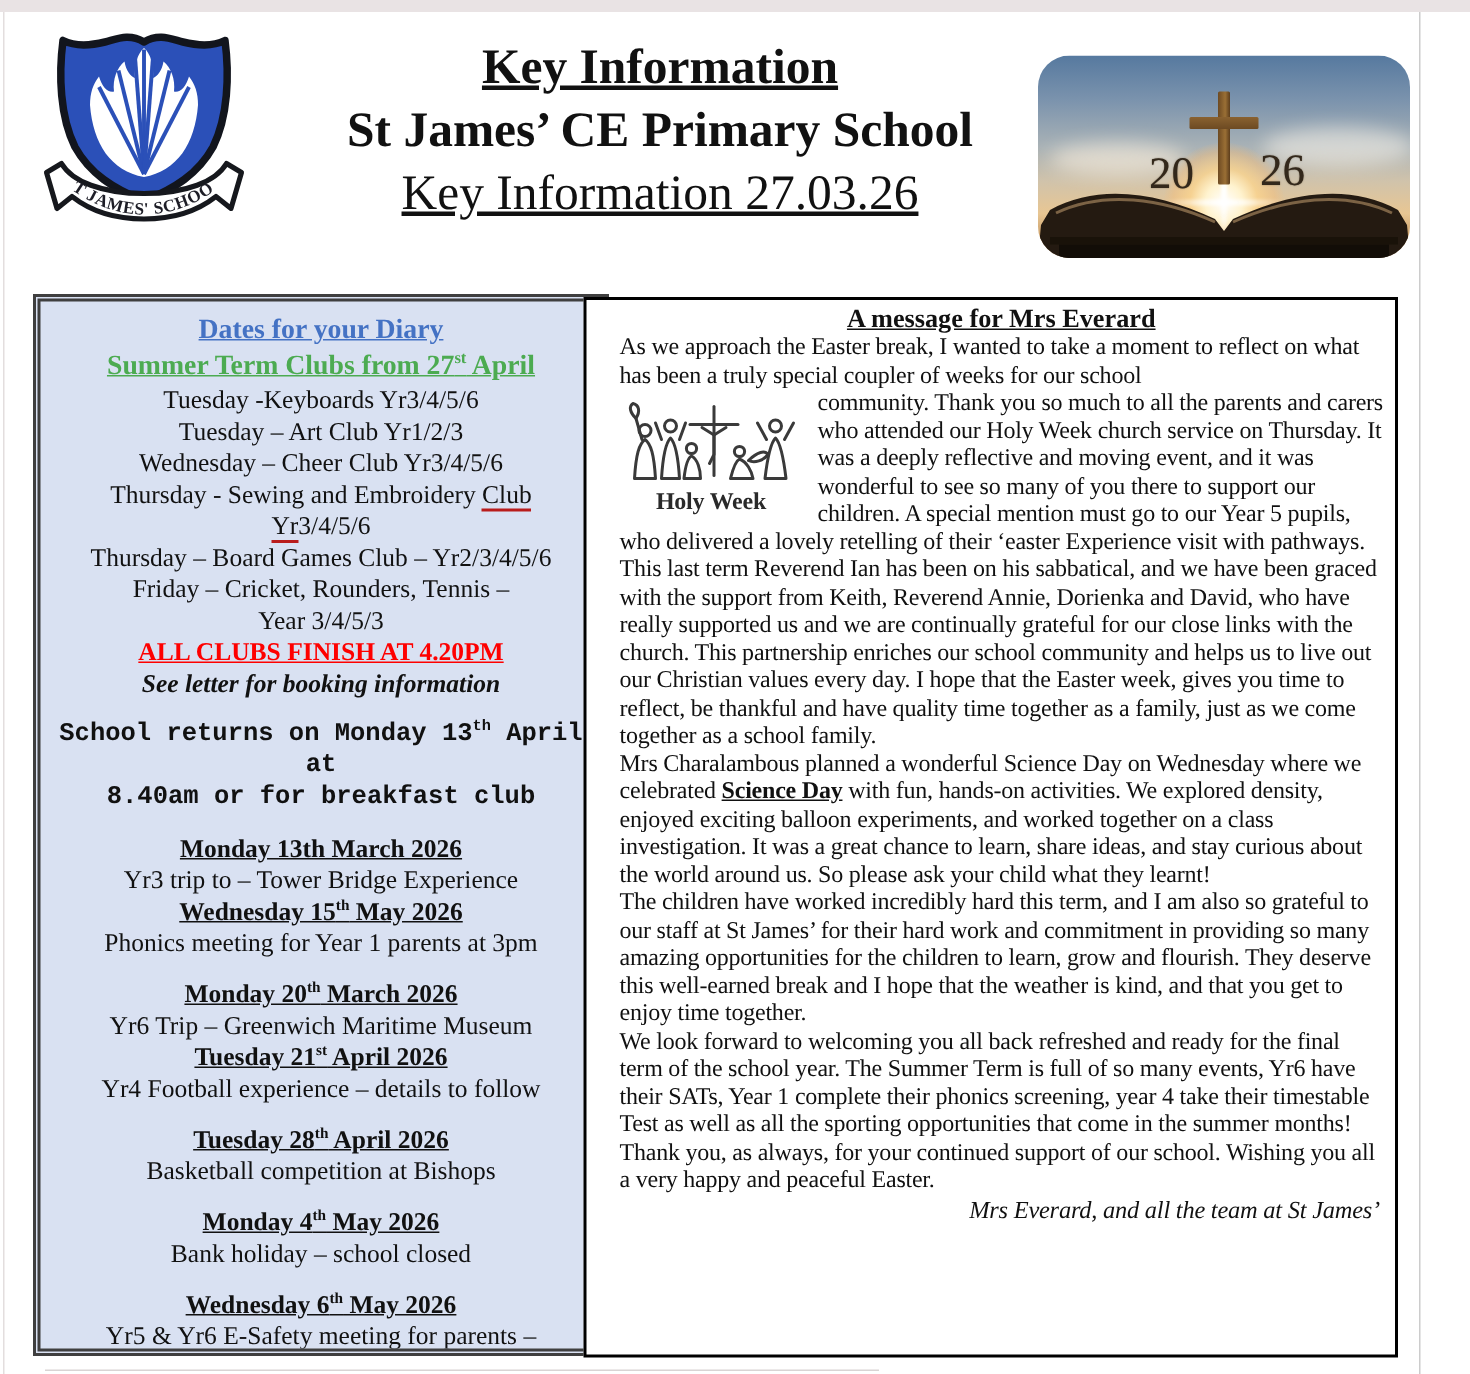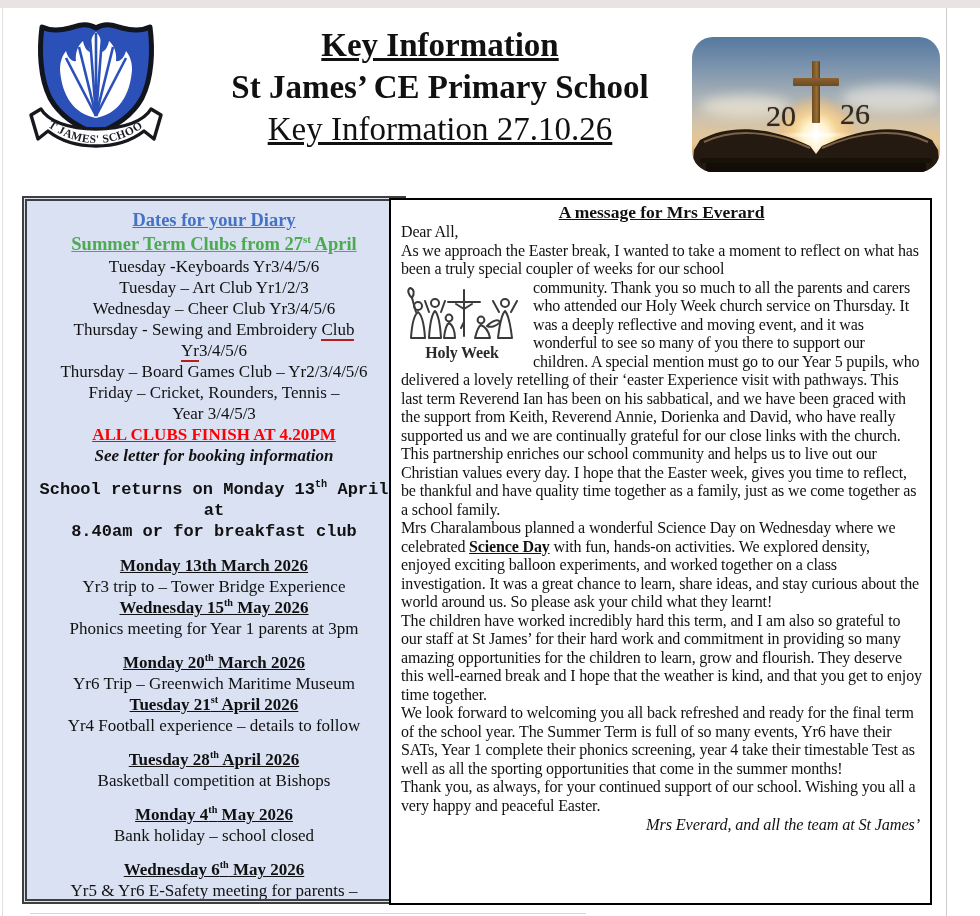--- a/index.html
+++ b/index.html
@@ -58,21 +58,21 @@
   .sb-line.bold { font-weight:bold;font-family:Liberation Mono, monospace; }
   .sb-line.date { font-weight:bold; text-decoration:underline; }
   .sb-gap { height:13px; }
   .blue-u { border-bottom:2px solid #b91c1c; padding-bottom:0px; }
   sup { font-size:0.6em; vertical-align:super; line-height:0; }
 
   
   .message {
     position:absolute; left:389px; top:198px; width:543px; height:707px;
     border:2px solid #000; box-sizing:border-box; background:#fff;
-    padding:2px 8px 0 10px; font-size:16px; line-height:18.5px; letter-spacing:-0.15px;
+    padding:2px 8px 0 22px; font-size:16px; line-height:18.5px; letter-spacing:-0.15px;
     overflow:hidden;
   }
   .msg-title { text-align:center; font-weight:bold; text-decoration:underline; font-size:17.5px; line-height:21px; margin-bottom:0px; letter-spacing:0; }
   .para { text-align:left; }
   .run-b { font-weight:bold; }
   .run-u { text-decoration:underline; }
   .hw-fig { float:left; width:122px; height:84px; margin:3px 10px 2px 0; }
   .signature { text-align:right; font-style:italic; font-size:16.3px; padding-right:2px; margin-top:1px; }
 </style>
 </head>
@@ -100,21 +100,21 @@
     <path id="bannerCurve" d="M24 110 C42 122 58 125 70 125 C82 125 98 122 116 110" fill="none"></path>
     <text font-size="11.5" font-weight="bold" fill="#1d1d26" font-family="Liberation Serif, serif" letter-spacing="0.4">
       <textPath href="#bannerCurve" startOffset="50%" text-anchor="middle">ST JAMES' SCHOOL</textPath>
     </text>
   </svg>
 </div>
 
 <div class="titles">
   <div class="title-1">Key Information</div>
   <div class="title-2">St James’ CE Primary School</div>
-  <div class="title-3">Key Information 27.10.26</div>
+  <div class="title-3">Key Information 27.03.26</div>
 </div>
 
 <div class="easter">
   <div class="sky"></div>
   <div class="cloud c1"></div>
   <div class="cloud c2"></div>
   <div class="sun-glow"></div>
   <div class="beam-v"></div>
   <div class="beam-h"></div>
   <svg class="book-svg" width="248" height="58" viewBox="0 0 248 58">
@@ -164,21 +164,20 @@
     <div class="sb-line plain"><span>Bank holiday – school closed</span></div>
     <div class="sb-gap"></div>
     <div class="sb-line date"><span>Wednesday 6</span><sup>th</sup><span> May 2026</span></div>
     <div class="sb-line plain"><span>Yr5 &amp; Yr</span><span class="blue-u">6 E</span><span>-Safety meeting for parents –</span></div>
     <div class="sb-line plain"><span>details to follow</span></div>
   </aside>
 
 <section class="message">
   <div class="msg-title">A message for Mrs Everard</div>
   <div id="letter-body">
-      <div class="para"><span>Dear All,</span></div>
       <div class="para"><span>As we approach the Easter break, I wanted to take a moment to reflect on what has been a truly special coupler of weeks for our school</span></div>
       <div class="para">
   <span class="hw-fig">
     <svg viewBox="0 0 122 84" width="122" height="84">
       <g stroke="#3a3a3a" stroke-width="2" fill="none" stroke-linecap="round" stroke-linejoin="round">
 
         <path d="M63 8 V54"></path>
               <path d="M47 20 H79"></path>
         <path d="M55 22 L63 27 L71 22"></path>
               <path d="M63 27 V40 L60 46"></path>

